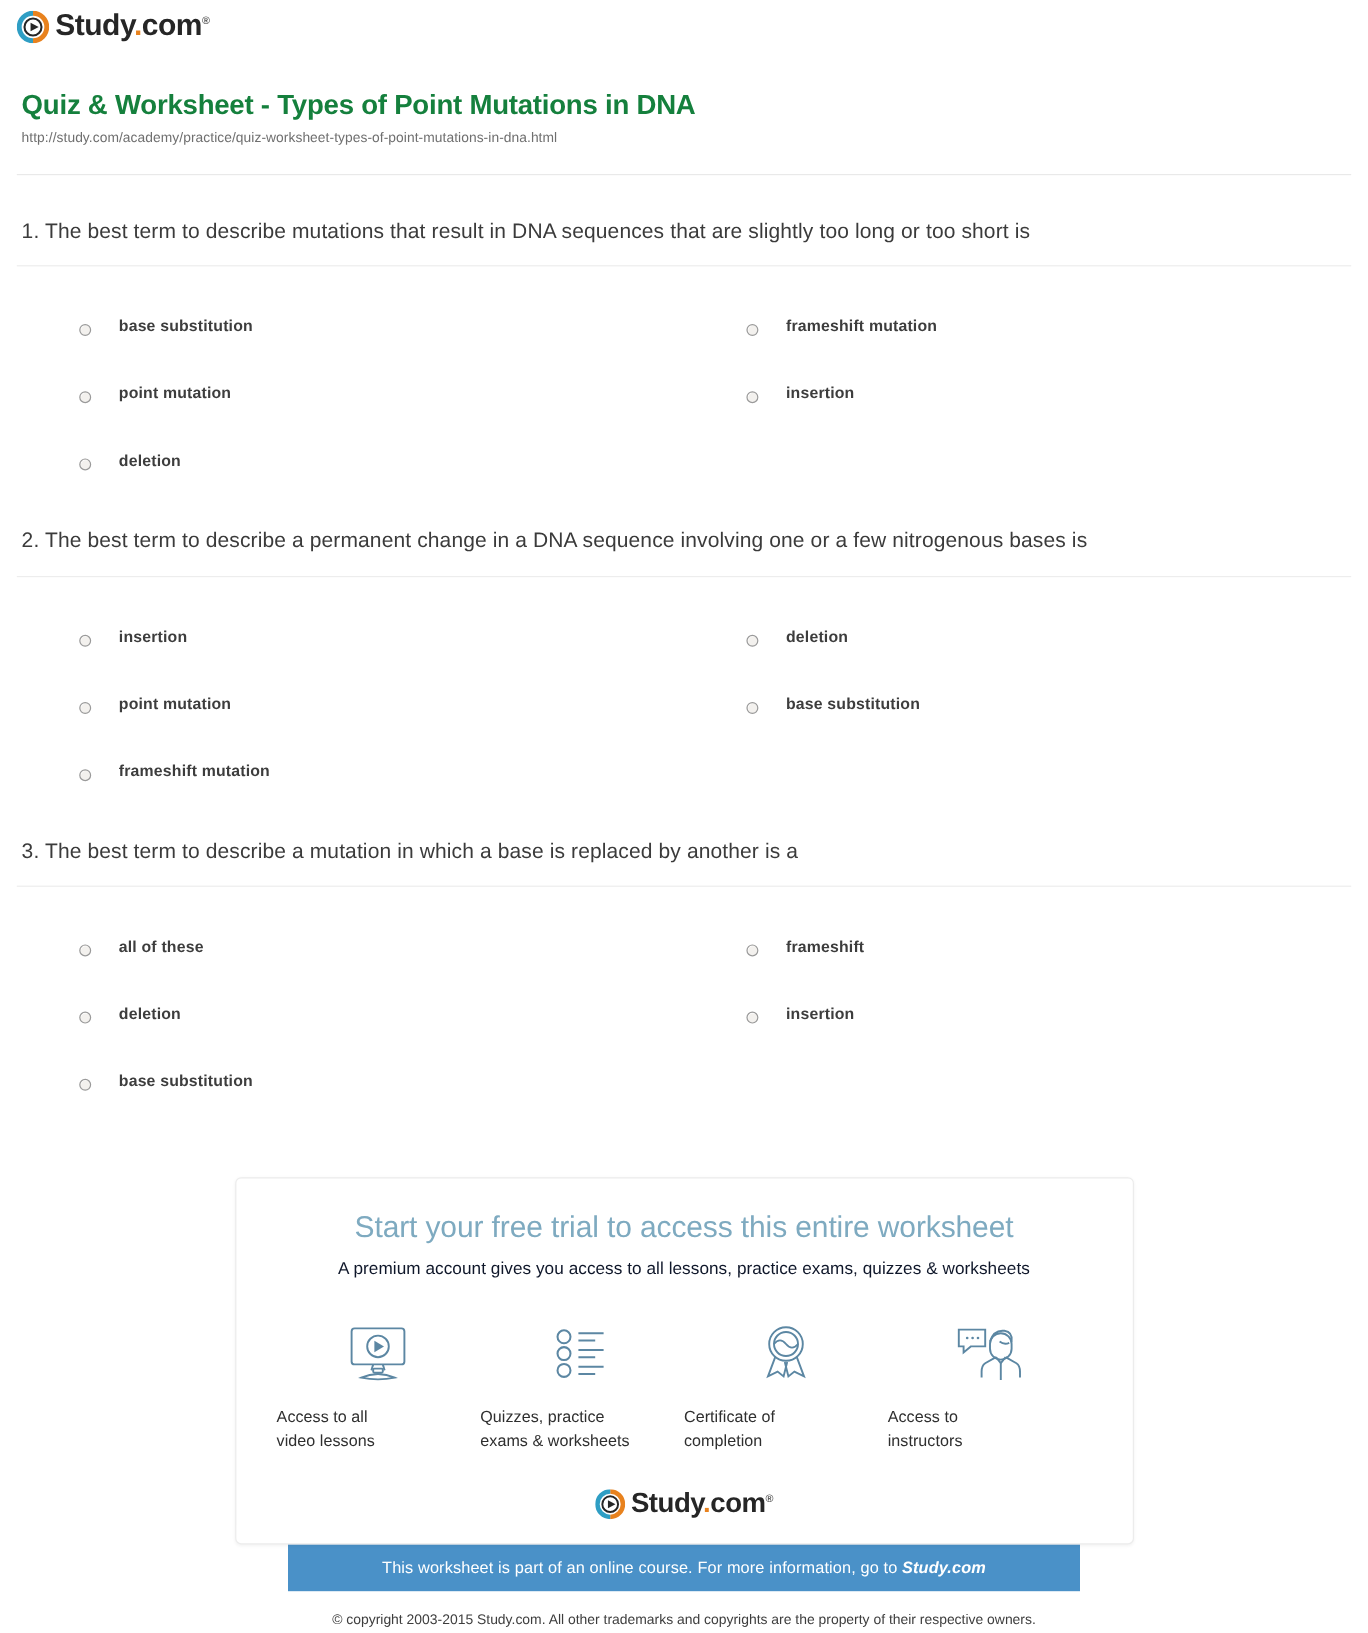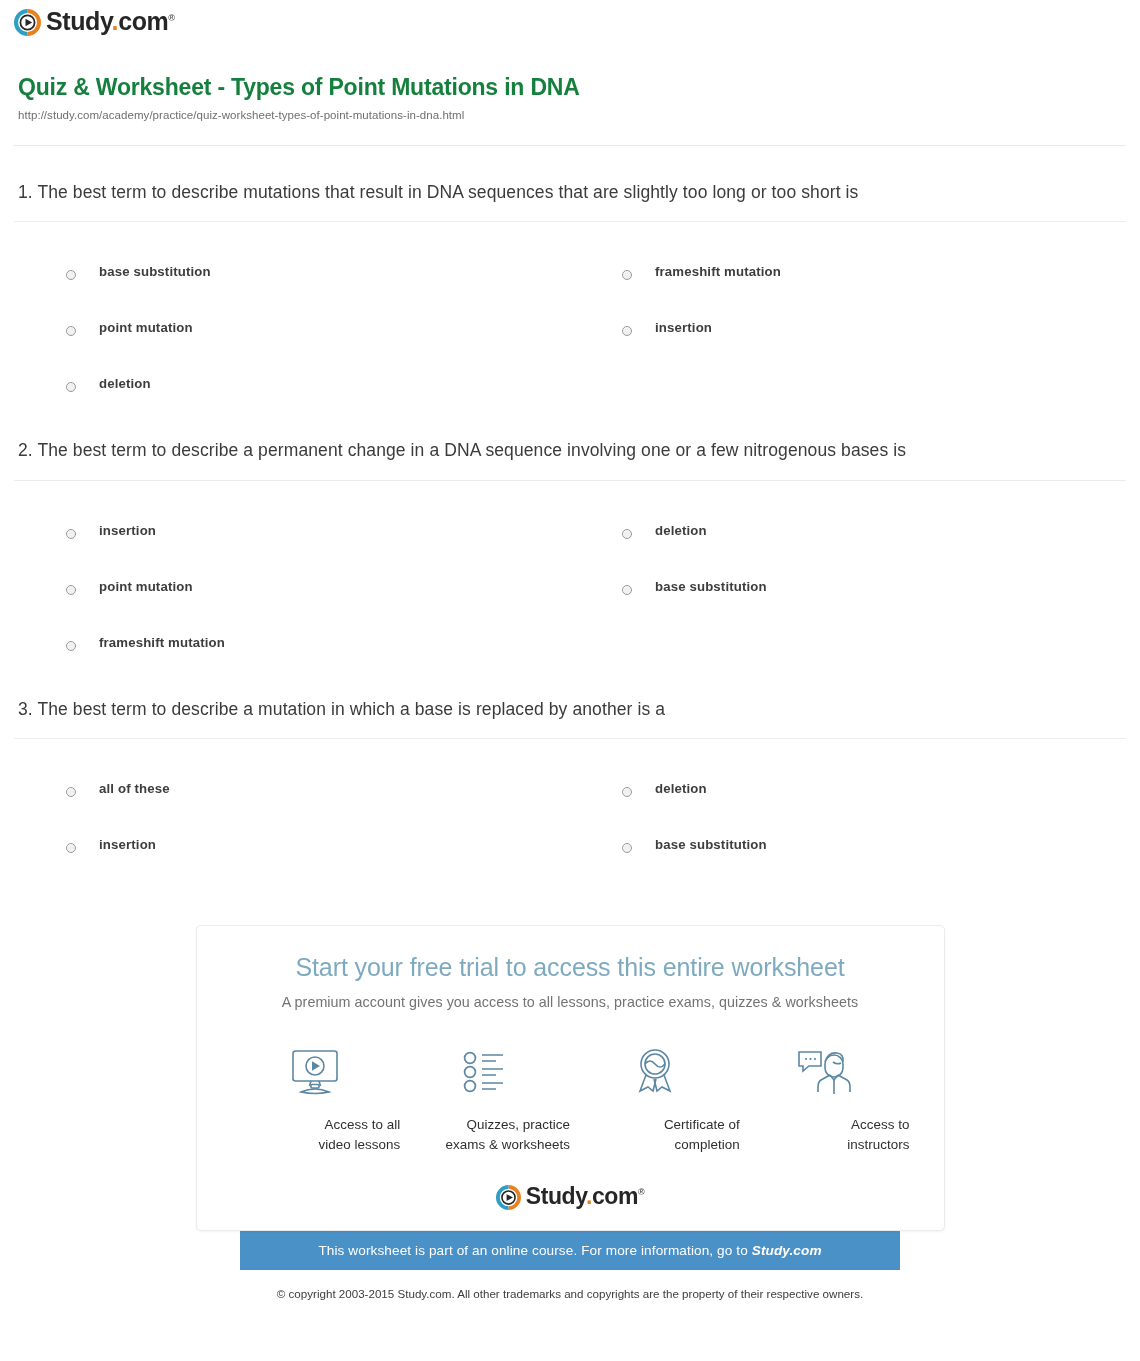--- a/index.html
+++ b/index.html
@@ -104,27 +104,27 @@
   .cta-heading {
     font-size: 25px;
     color: #7eaac0;
     font-weight: 400;
     letter-spacing: -0.1px;
     margin: 0 0 11px 0;
     line-height: 1.2;
   }
   .cta-sub {
     font-size: 14.3px;
-    color: #737373;
+    color: #0f172a;
     margin: 0 0 30px 0;
     line-height: 1.35;
     letter-spacing: 0.05px;
   }
   .perks { display: flex; justify-content: space-between; padding: 0 14px 0 14px; }
-  .perk { width: 25%; text-align: right; }
+  .perk { width: 25%; text-align: left; }
   .perk-icon { height: 58px; display: flex; align-items: center; justify-content: center; }
   .perk-icon svg { display: block; }
   .perk-label {
     margin-top: 14px;
     font-size: 13.4px;
     color: #2f2f2f;
     line-height: 1.5;
     letter-spacing: 0.05px;
   }
   .cta-logo-row {
@@ -237,20 +237,24 @@
       </div>
     </div>
 
     <div class="question-block">
       <div class="question-text">3. The best term to describe a mutation in which a base is replaced by another is a</div>
       <div class="question-rule"></div>
       <div class="answers">
         <label class="answer">
           <span class="radio"></span>
           <span class="answer-label">all of these</span>
+        </label>
+        <label class="answer">
+          <span class="radio"></span>
+          <span class="answer-label">frameshift</span>
         </label>
         <label class="answer">
           <span class="radio"></span>
           <span class="answer-label">deletion</span>
         </label>
         <label class="answer">
           <span class="radio"></span>
           <span class="answer-label">insertion</span>
         </label>
         <label class="answer">

